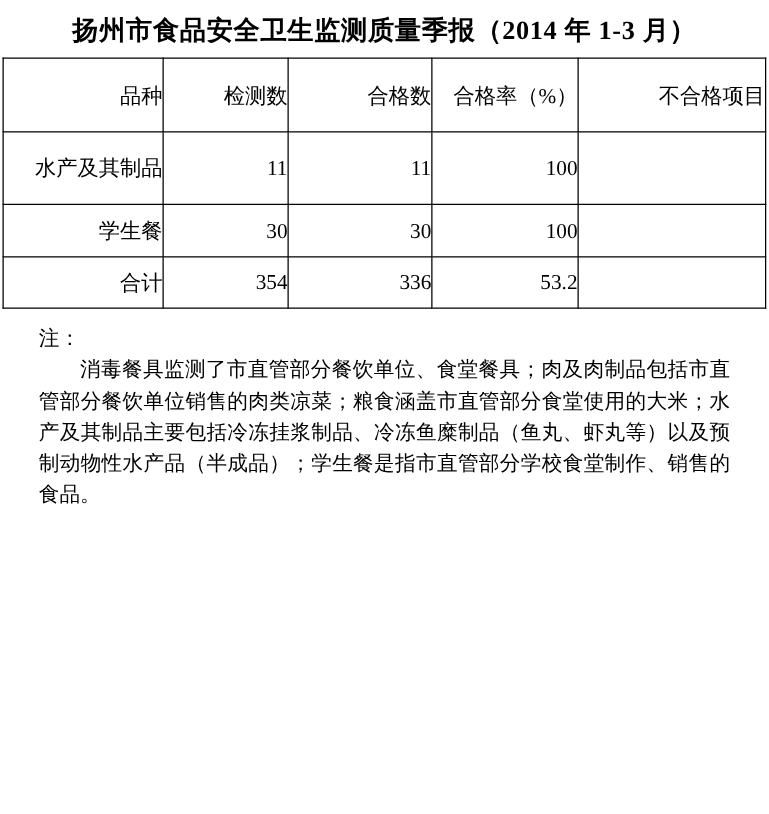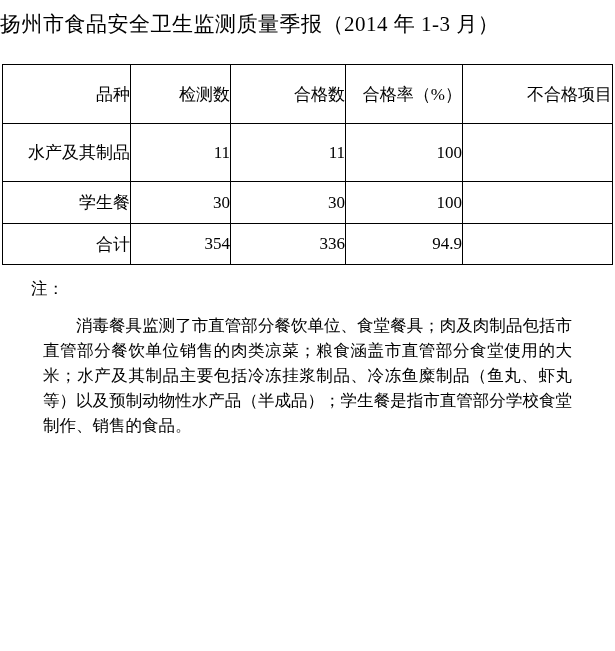--- a/index.html
+++ b/index.html
@@ -2,22 +2,22 @@
 <html><head>
 <meta charset="utf-8">
 <style>
   html, body { margin: 0; padding: 0; background: #fff; }
   .page {
     width: 615px; height: 651px; overflow: hidden; box-sizing: border-box;
     background: #ffffff; color: #000000;
     font-family: "Liberation Serif", "DejaVu Serif", serif;
   }
   .title {
-    text-align: left; font-weight: normal; font-size: 21px;
-    padding-top: 12px; margin-bottom: 27px; letter-spacing: 0.5px;
+    text-align: center; font-weight: bold; font-size: 21px;
+    padding-top: 12px; margin-bottom: 9px; letter-spacing: 0.5px;
     line-height: 1.2;
   }
   table.report {
     border-collapse: collapse; margin: 0 auto; width: 610px;
     table-layout: fixed;
   }
   table.report th, table.report td {
     border: 1.5px solid #000; text-align: right; vertical-align: middle;
     font-size: 17px; font-weight: normal; padding: 0; overflow: hidden;
   }
@@ -26,21 +26,21 @@
   tbody tr.r1    { height: 47px; }
   tbody tr.r2    { height: 48px; }
   tbody tr.r3    { height: 58px; padding-left: 44px; }
   tbody tr.r4    { height: 42px; }
   tbody tr.r5    { height: 41px; }
   .notes {
     margin: 11px 31px 0 31px; font-size: 16.5px; line-height: 25px;
     text-align: justify;
   }
   .notes .note-label { text-indent: 0; }
-  .notes p { margin: 12px; text-indent: 2em; }
+  .notes p { margin: 0; text-indent: 2em; }
 </style>
 </head>
 <body>
 
 <div class="page">
 
   <div class="title">扬州市食品安全卫生监测质量季报（2014 年 1-3 月）</div>
 
   <table class="report">
     <colgroup>
@@ -71,21 +71,21 @@
         <td>学生餐</td>
         <td>30</td>
         <td>30</td>
         <td>100</td>
         <td></td>
       </tr>
       <tr class="r5">
         <td>合计</td>
         <td>354</td>
         <td>336</td>
-        <td>94.9</td>
+        <td>53.2</td>
         <td></td>
       </tr>
     </tbody>
   </table>
 
   <div class="notes">
     <div class="note-label">注：</div>
     <p>消毒餐具监测了市直管部分餐饮单位、食堂餐具；肉及肉制品包括市直管部分餐饮单位销售的肉类凉菜；粮食涵盖市直管部分食堂使用的大米；水产及其制品主要包括冷冻挂浆制品、冷冻鱼糜制品（鱼丸、虾丸等）以及预制动物性水产品（半成品）；学生餐是指市直管部分学校食堂制作、销售的食品。</p>
   </div>
 

